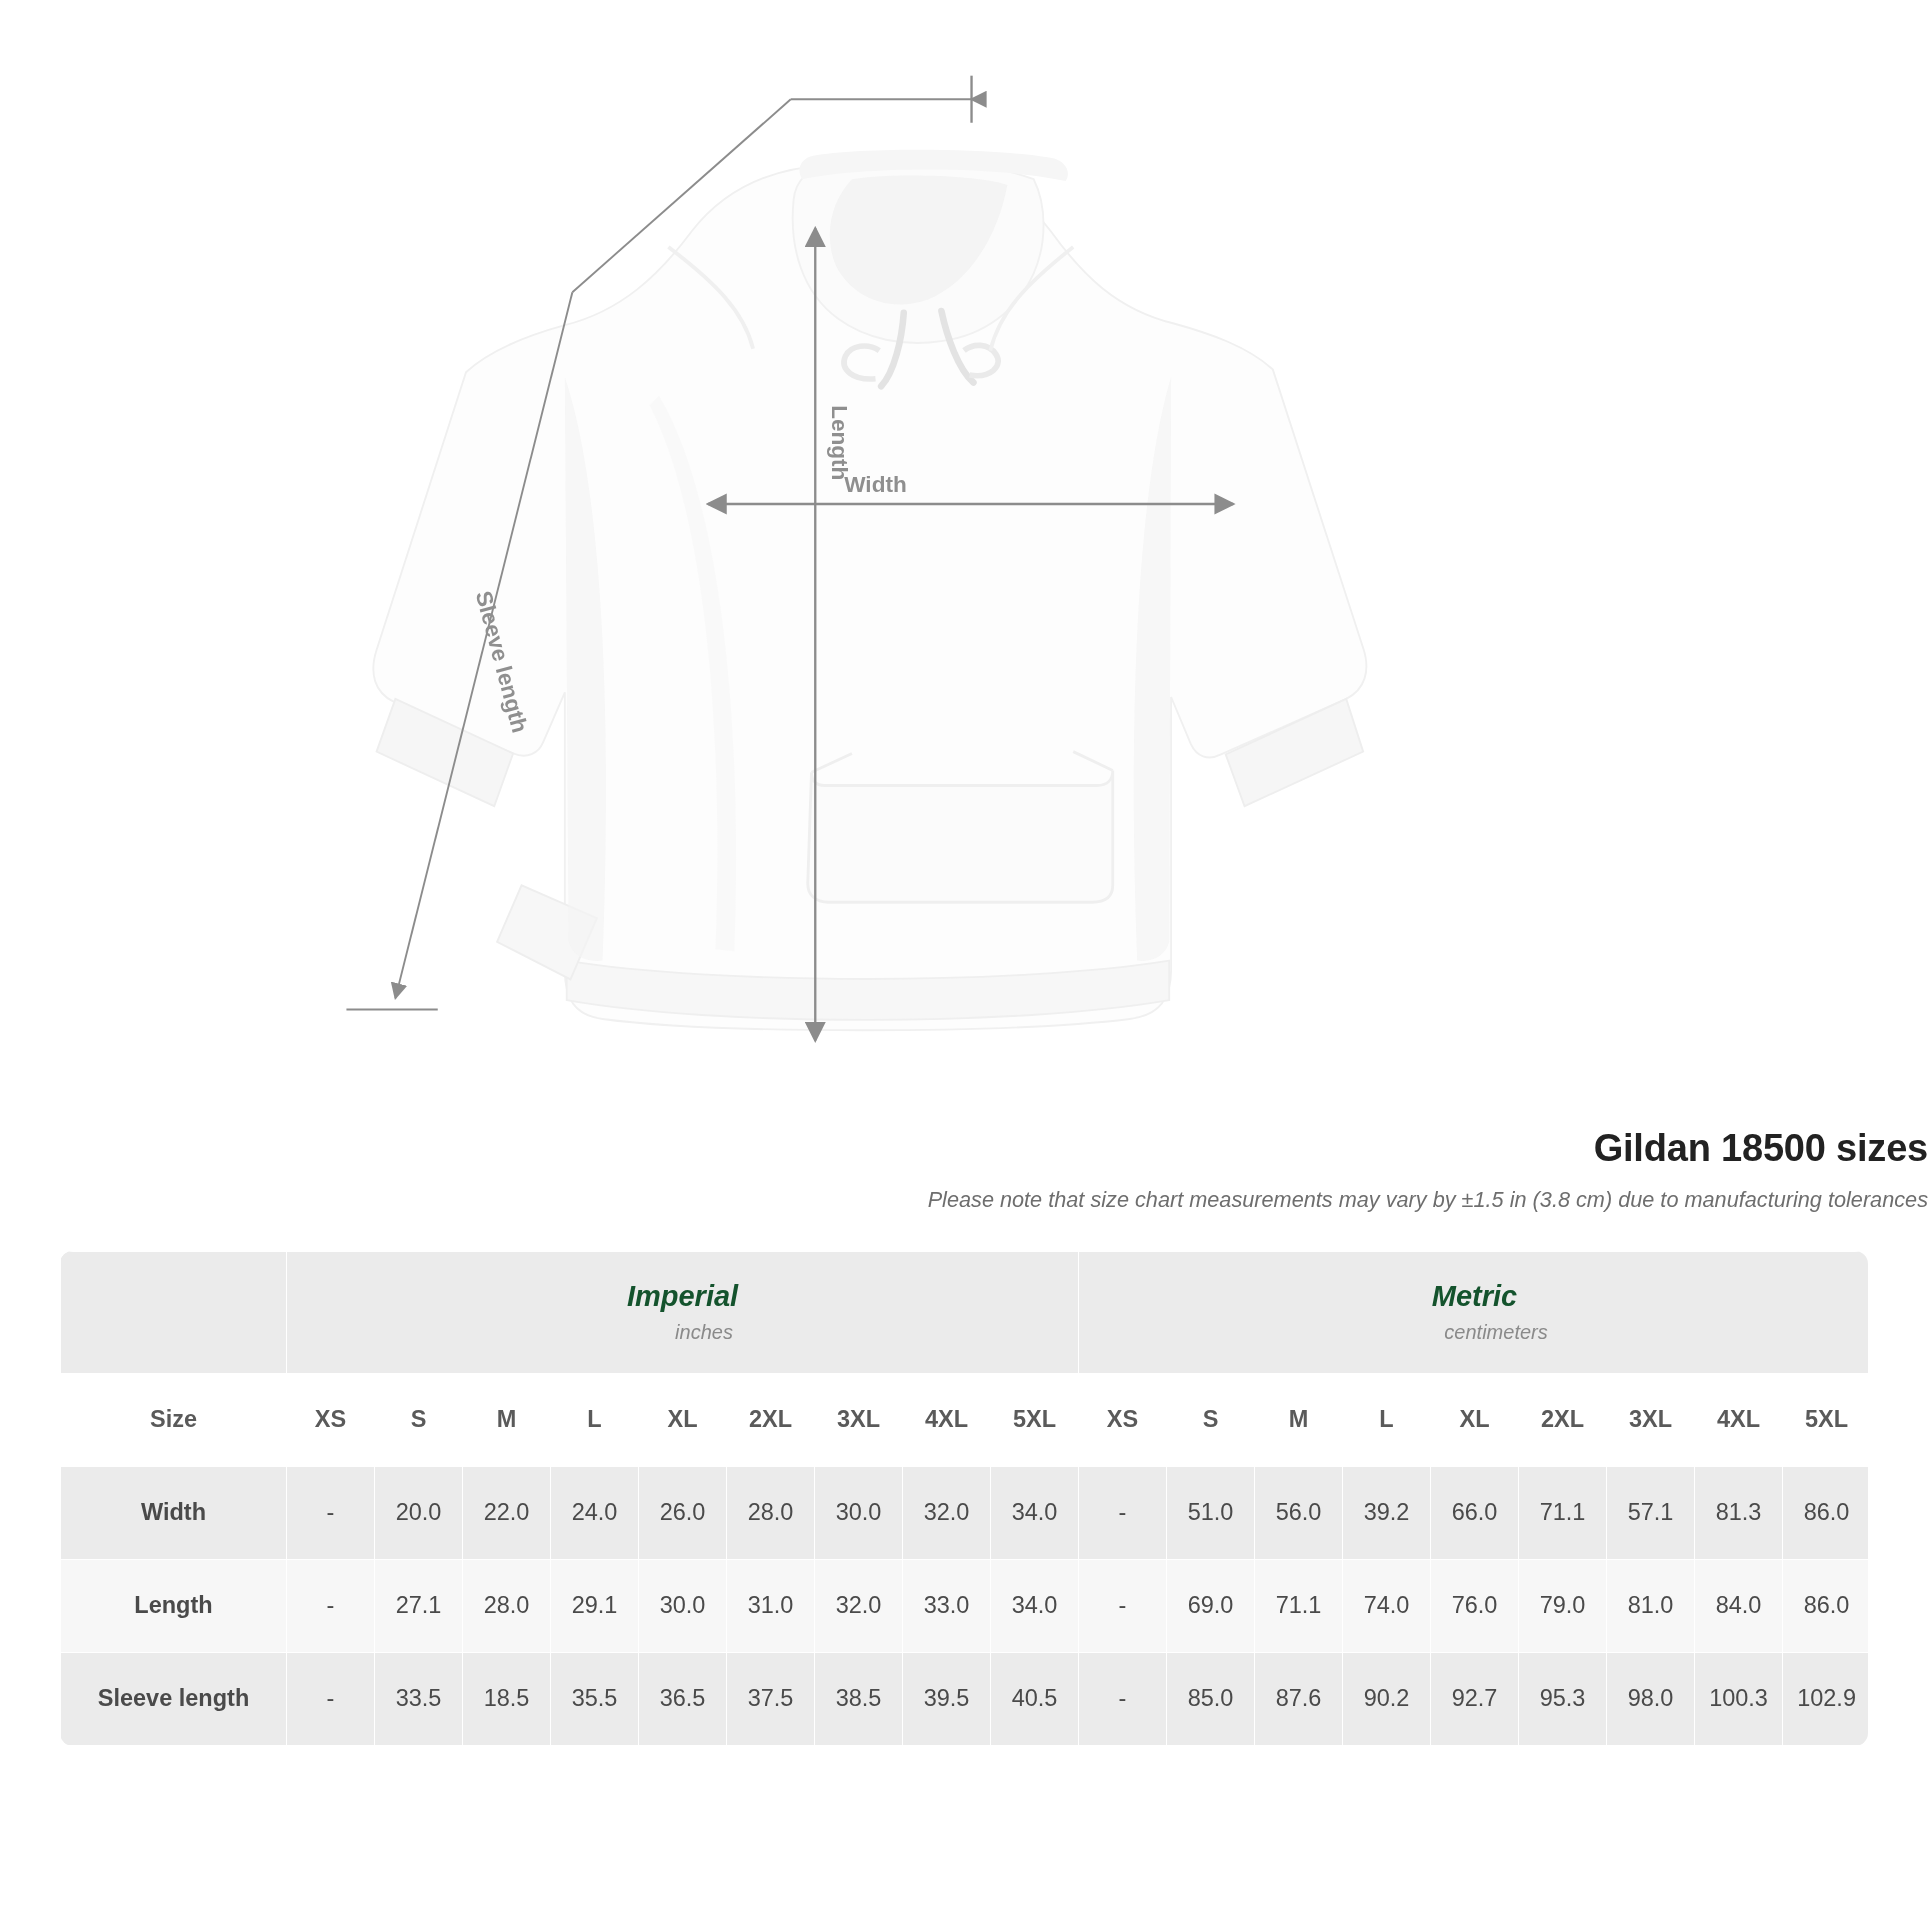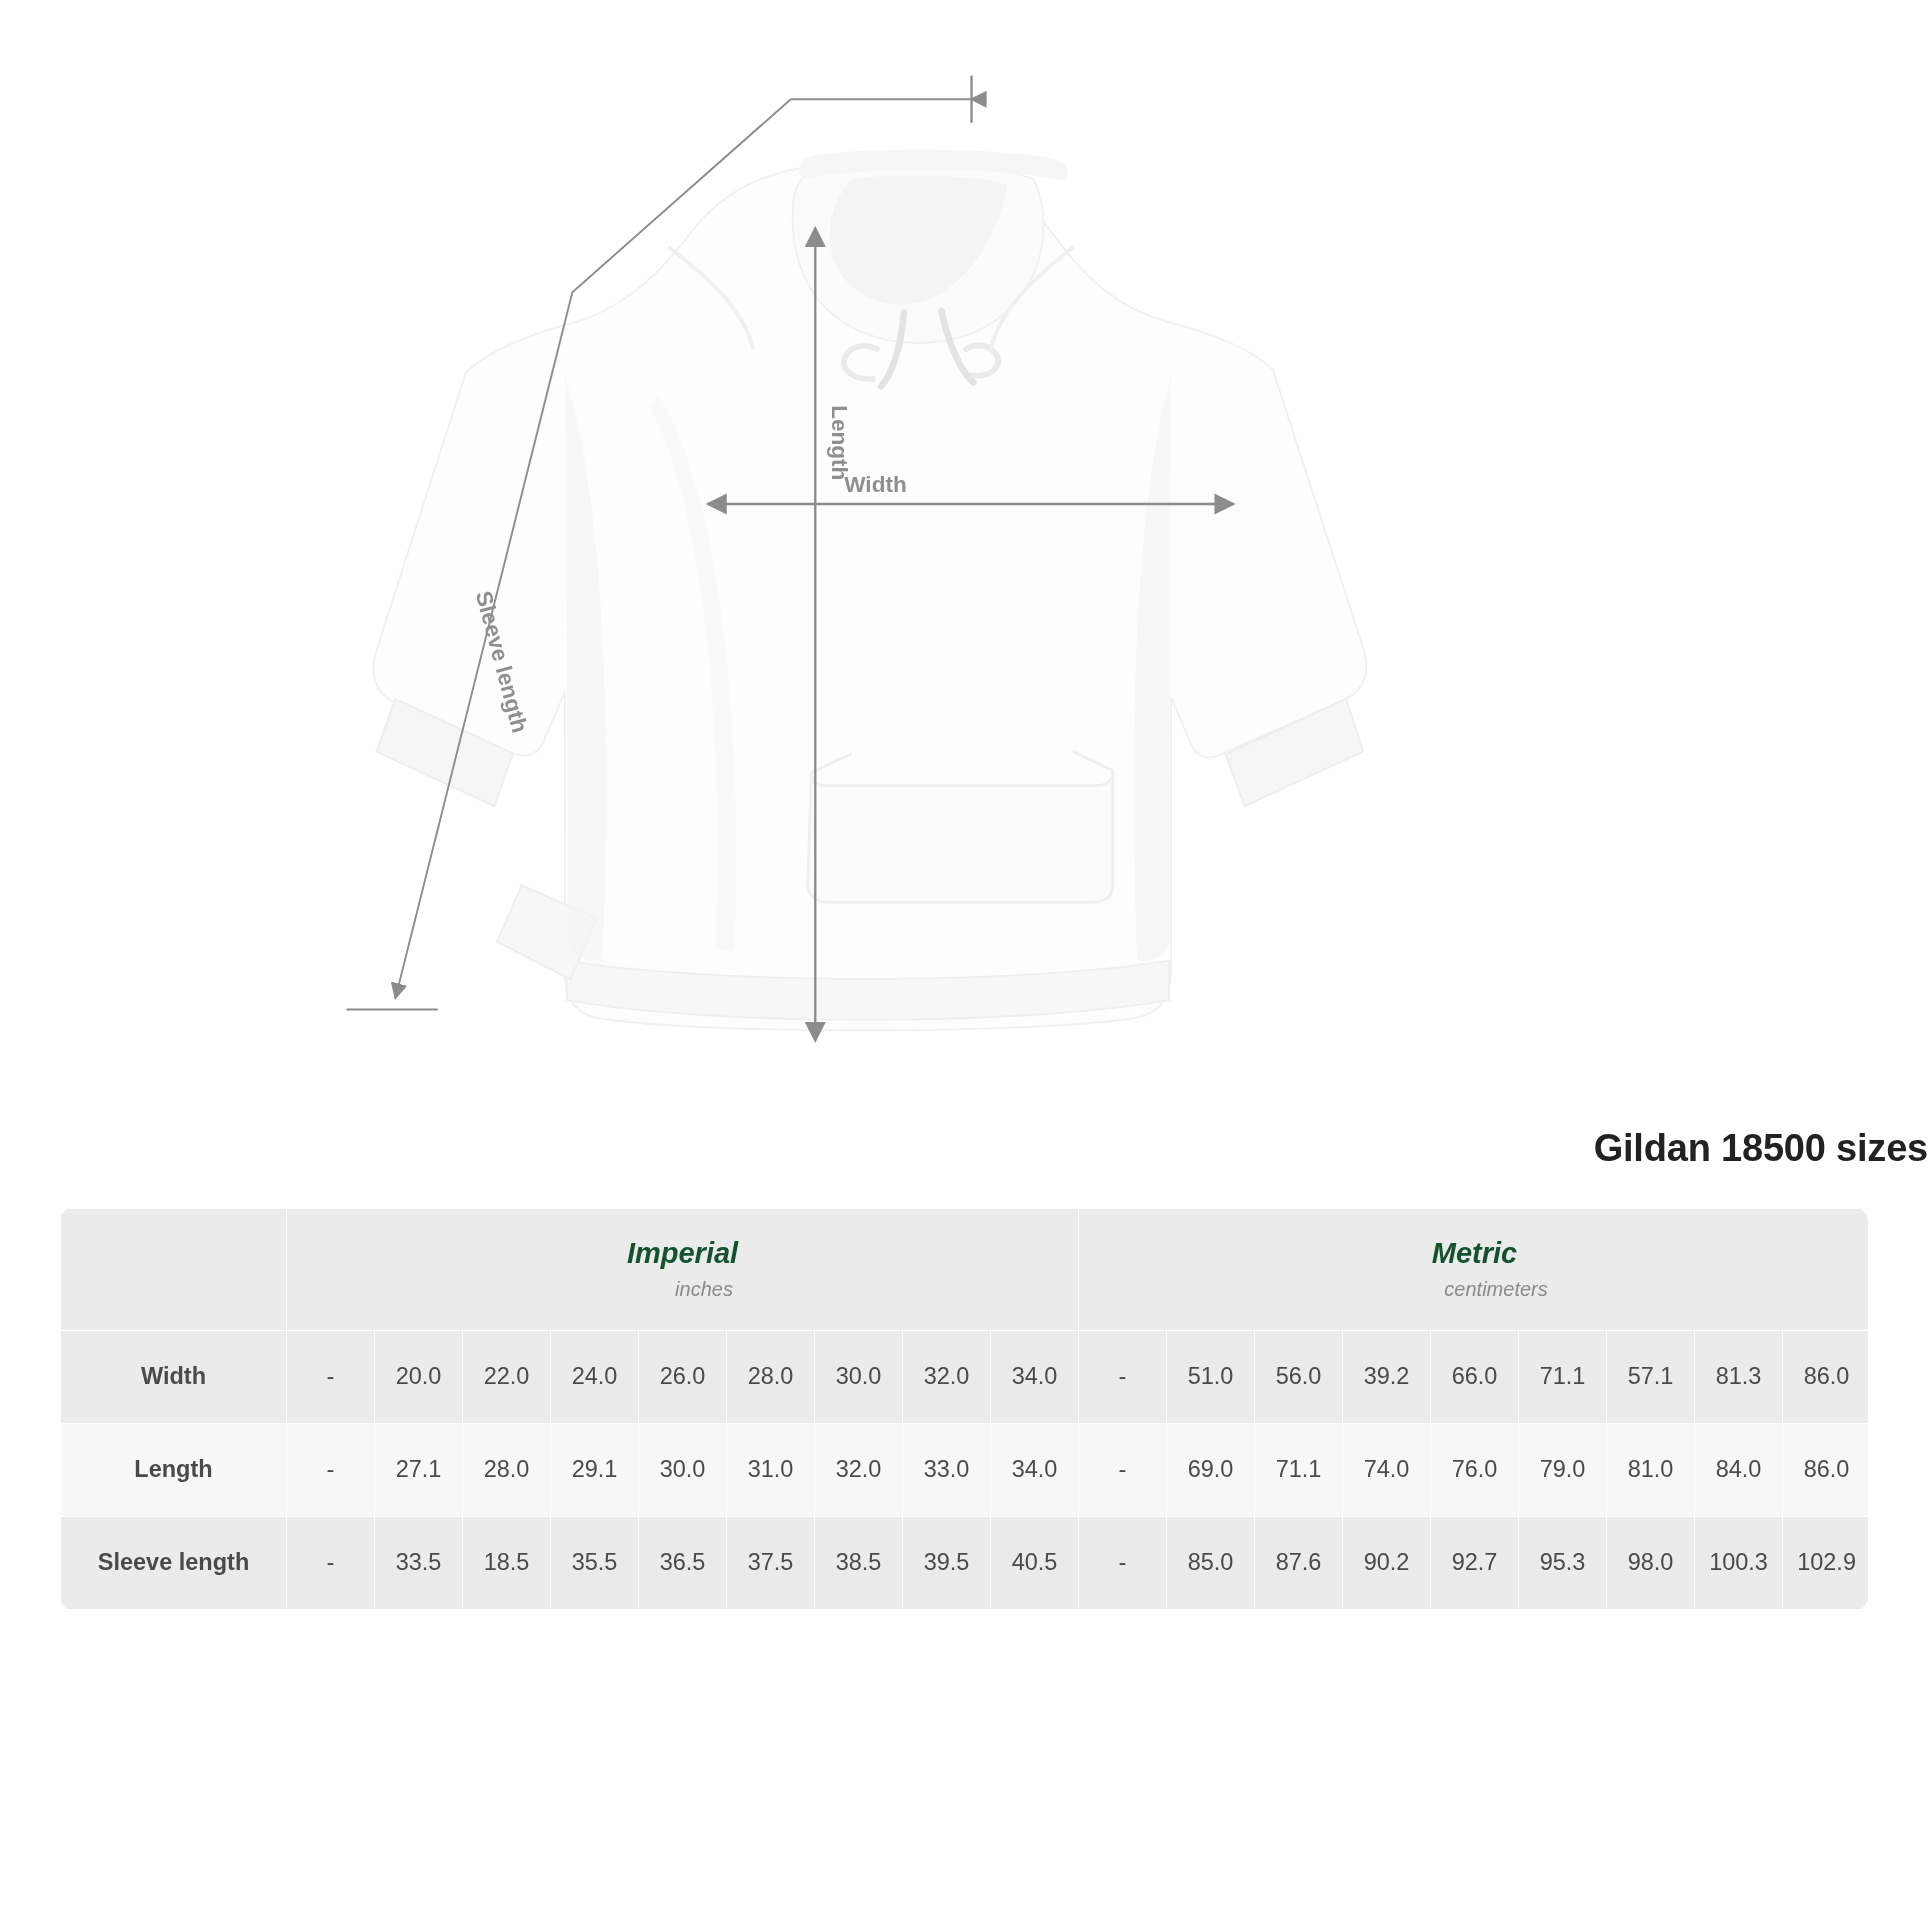--- a/index.html
+++ b/index.html
@@ -206,20 +206,21 @@
         <polyline points="840,105 608,310" stroke="#8c8c8c" stroke-width="2" fill="none"></polyline>
         <line x1="608" y1="310" x2="420" y2="1060" stroke="#8c8c8c" stroke-width="2" marker-end="url(#arrHead)"></line>
         <line x1="368" y1="1072" x2="465" y2="1072" stroke="#8c8c8c" stroke-width="2"></line>
         <text x="505" y="630" fill="#8f8f8f" font-size="24" font-weight="bold" font-family="Liberation Sans, sans-serif" transform="rotate(75 505 630)">Sleeve length</text>
       </g>
     </svg>
   </div>
 
   <div class="title-block">
     <div class="chart-title">Gildan 18500 sizes</div>
+    <div class="chart-note">Please note that size chart measurements may vary by ±1.5 in (3.8 cm) due to manufacturing tolerances</div>
   </div>
 
   <div class="table-wrap">
     <table class="size-table">
       <colgroup>
         <col class="label-col">
         <col class="data-col">
           <col class="data-col">
           <col class="data-col">
           <col class="data-col">
@@ -244,20 +245,41 @@
           <td colspan="9">
             <div class="unit-name">Imperial</div>
             <div class="unit-sub">inches</div>
           </td>
           <td colspan="9">
             <div class="unit-name">Metric</div>
             <div class="unit-sub">centimeters</div>
           </td>
         </tr>
 
+        <tr class="header-row">
+          <td class="row-label">Size</td>
+          <td>XS</td>
+          <td>S</td>
+          <td>M</td>
+          <td>L</td>
+          <td>XL</td>
+          <td>2XL</td>
+          <td>3XL</td>
+          <td>4XL</td>
+          <td>5XL</td>
+          <td>XS</td>
+          <td>S</td>
+          <td>M</td>
+          <td>L</td>
+          <td>XL</td>
+          <td>2XL</td>
+          <td>3XL</td>
+          <td>4XL</td>
+          <td>5XL</td>
+        </tr>
 
         <tr class="data-row shade">
           <td class="row-label">Width</td>
           <td>-</td>
           <td>20.0</td>
           <td>22.0</td>
           <td>24.0</td>
           <td>26.0</td>
           <td>28.0</td>
           <td>30.0</td>

